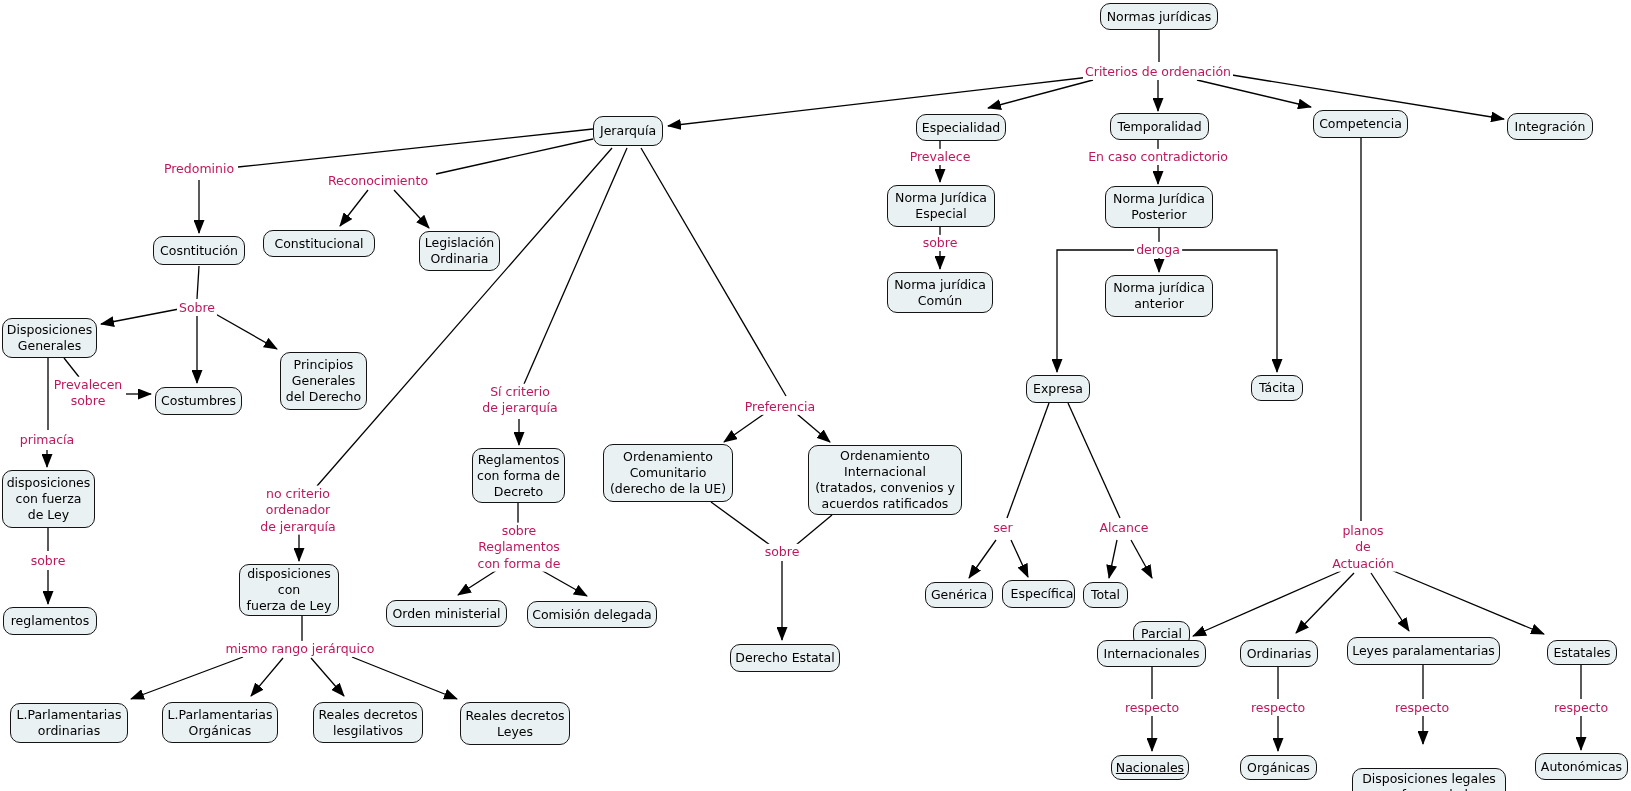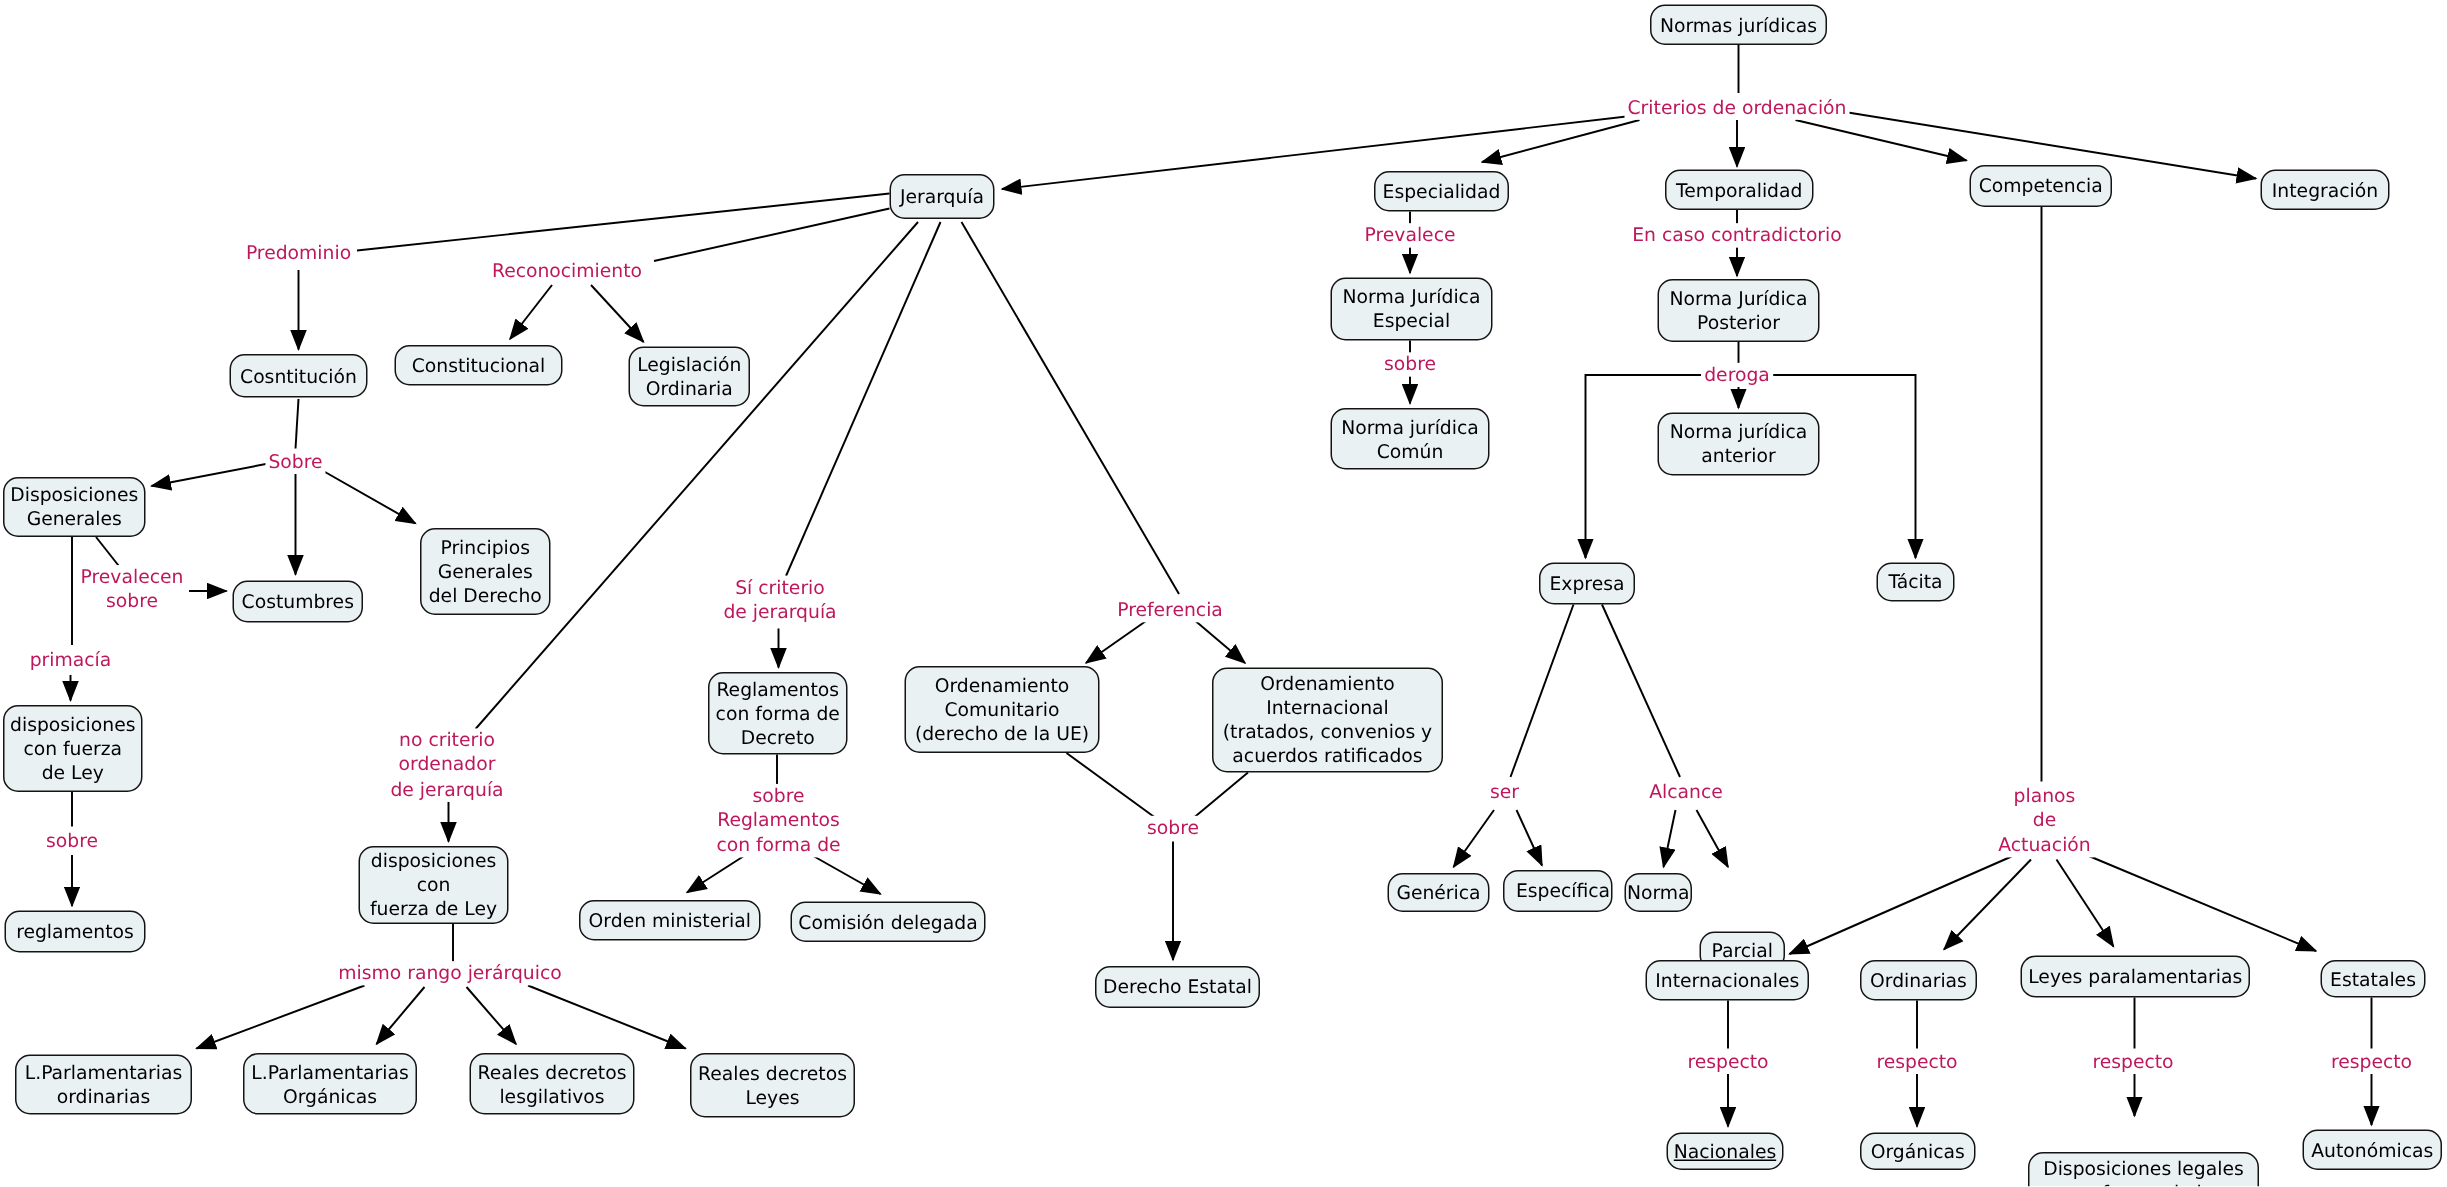--- a/index.html
+++ b/index.html
@@ -151,21 +151,21 @@
     <div class="node" style="left: 887px; top: 272px; width: 106px; min-height: 41px;">Norma jurídica
 Común</div>
     <div class="node" style="left: 1105px; top: 186px; width: 108px; min-height: 42px;">Norma Jurídica
 Posterior</div>
     <div class="node" style="left: 1105px; top: 275px; width: 108px; min-height: 42px;">Norma jurídica
 anterior</div>
     <div class="node" style="left: 1026px; top: 375px; width: 64px; min-height: 28px;">Expresa</div>
     <div class="node" style="left: 1251px; top: 375px; width: 52px; min-height: 26px;">Tácita</div>
     <div class="node" style="left: 925px; top: 582px; width: 68px; min-height: 26px;">Genérica</div>
     <div class="node" style="left: 1002px; top: 580px; width: 73px; min-height: 28px; padding-left: 10px;">Específica</div>
-    <div class="node" style="left: 1083px; top: 582px; width: 45px; min-height: 26px;">Norma</div>
+    <div class="node" style="left: 1083px; top: 582px; width: 45px; min-height: 26px;">Total</div>
     <div class="node" style="left: 1133px; top: 582px; width: 57px; min-height: 26px; margin-top: 39px;">Parcial</div>
     <div class="node" style="left: 1097px; top: 640px; width: 109px; min-height: 27px;">Internacionales</div>
     <div class="node" style="left: 1240px; top: 640px; width: 78px; min-height: 27px;">Ordinarias</div>
     <div class="node" style="left: 1347px; top: 637px; width: 153px; min-height: 28px;">Leyes paralamentarias</div>
     <div class="node" style="left: 1547px; top: 640px; width: 70px; min-height: 25px;">Estatales</div>
     <div class="node" style="left: 1111px; top: 755px; width: 78px; min-height: 25px; text-decoration: underline;">Nacionales</div>
     <div class="node" style="left: 1240px; top: 755px; width: 77px; min-height: 25px;">Orgánicas</div>
     <div class="node" style="left: 1352px; top: 747px; width: 154px; min-height: 38px; margin-top: 21px;">Disposiciones legales
 con fuerza de ley</div>
     <div class="node" style="left: 1535px; top: 753px; width: 93px; min-height: 27px;">Autonómicas</div>

